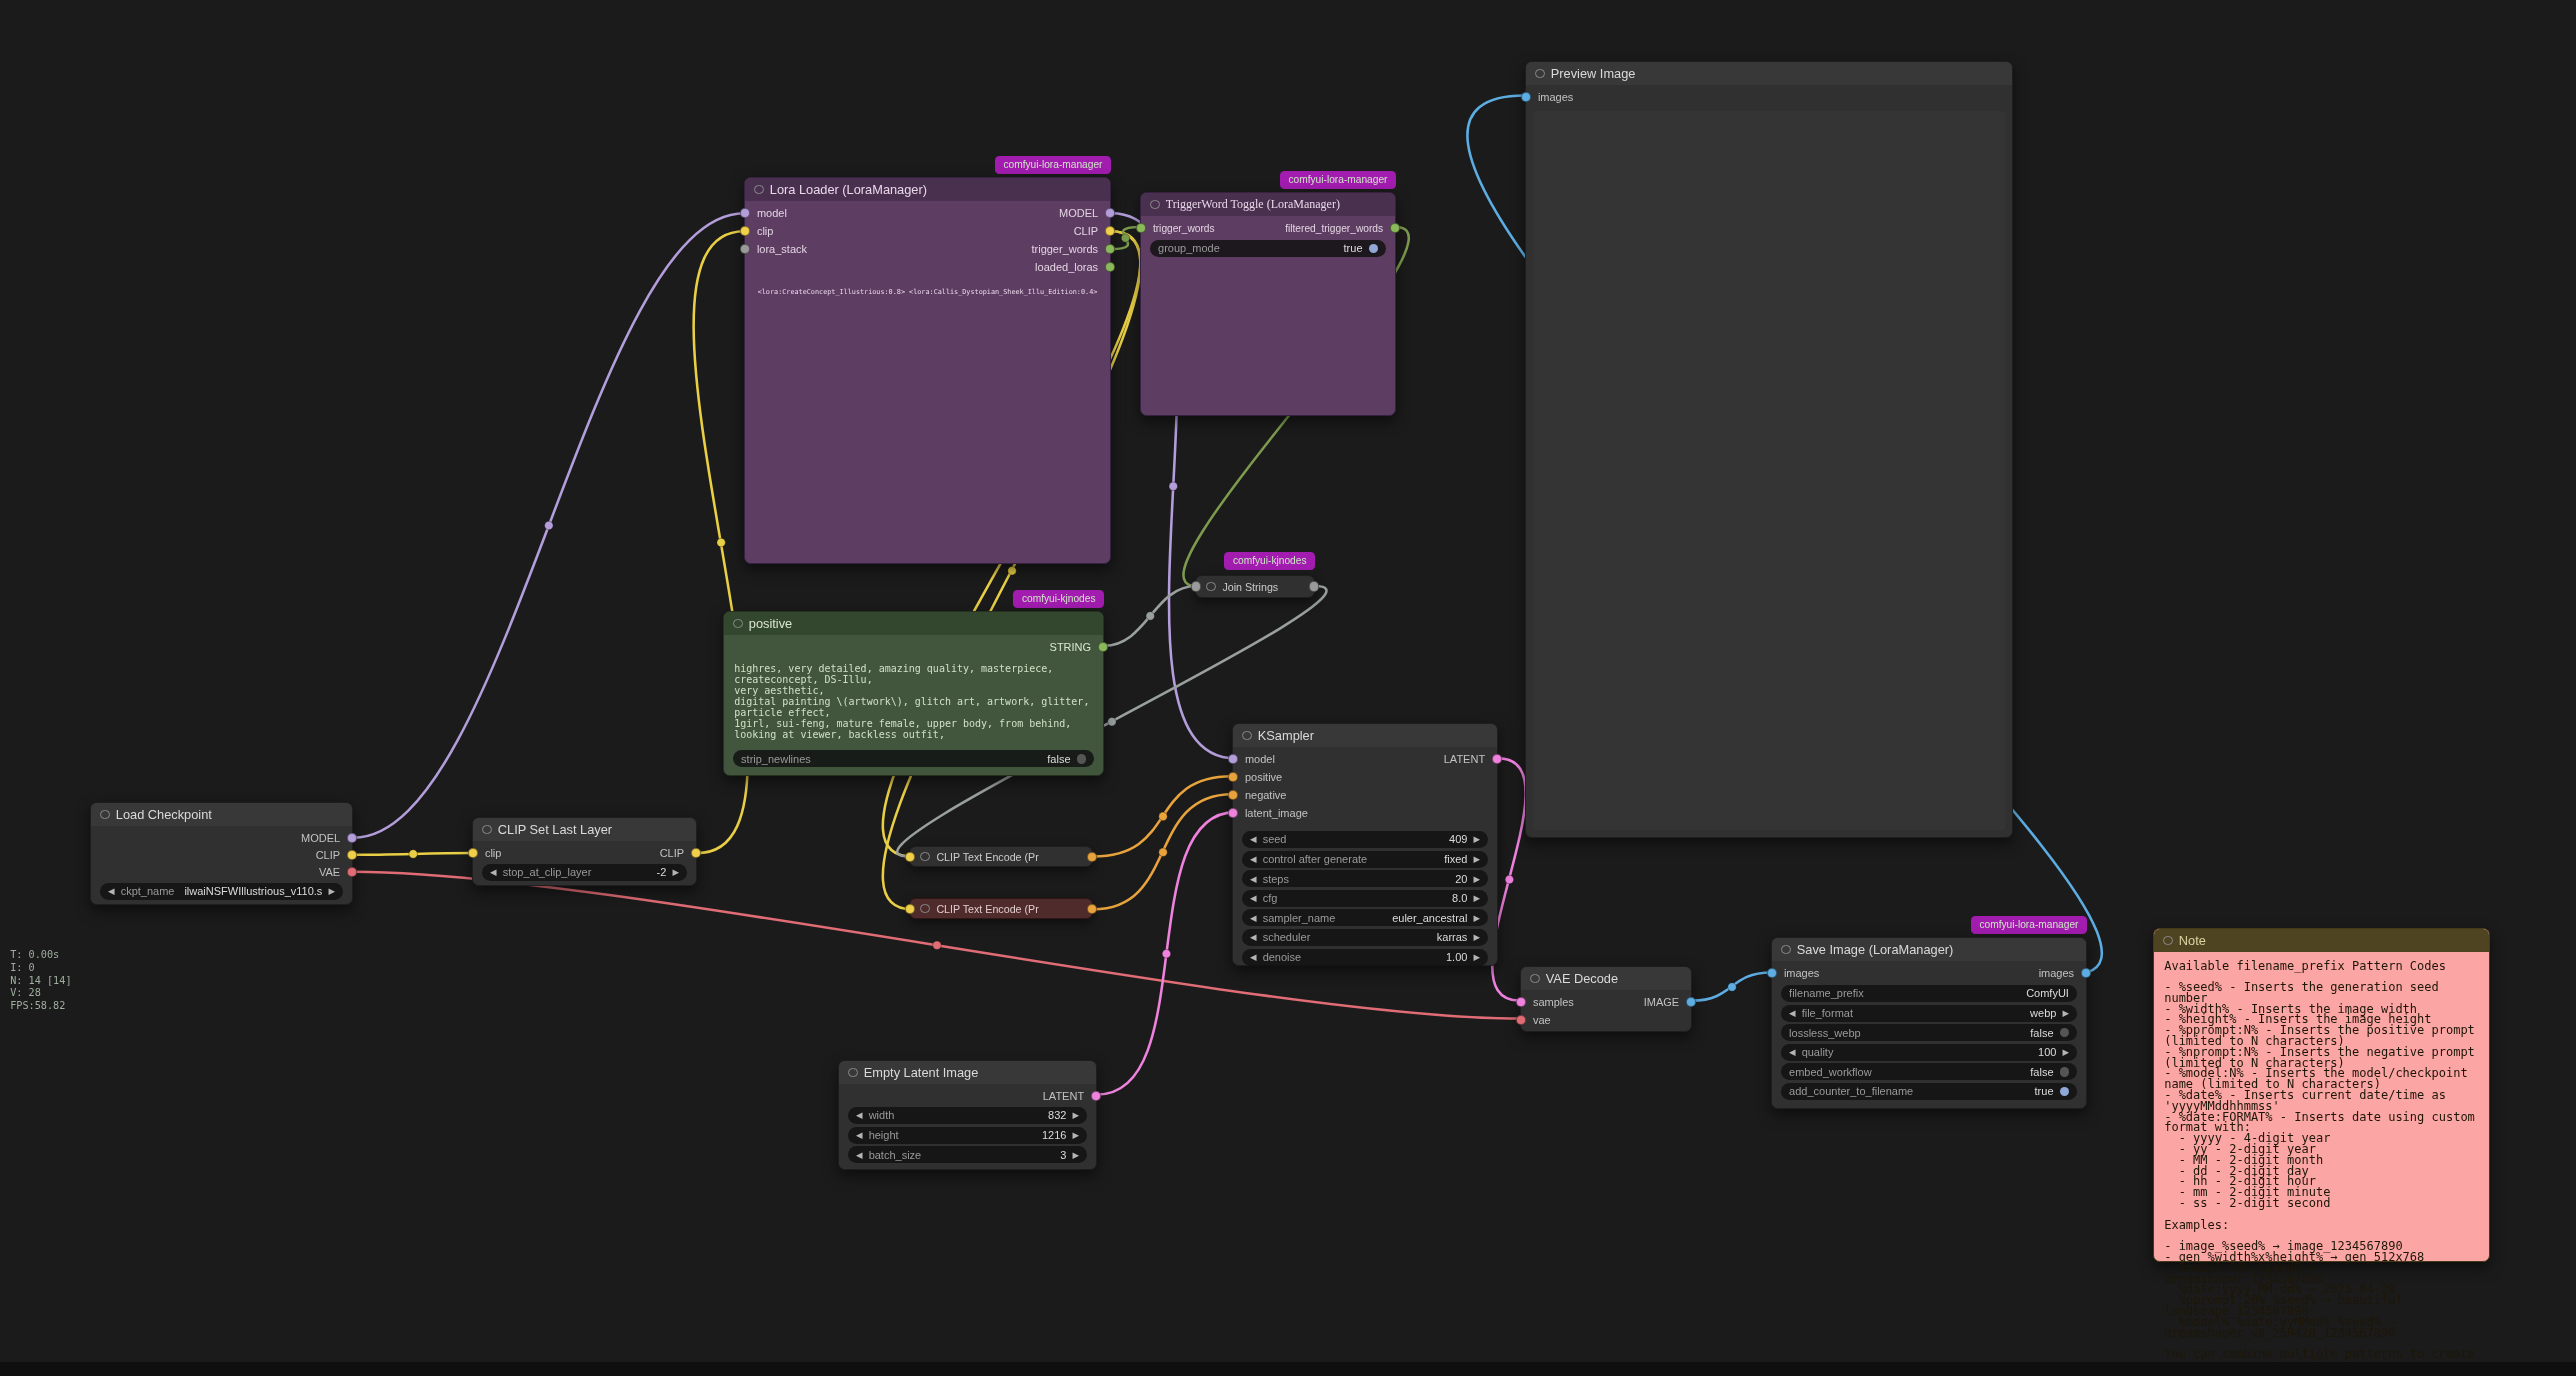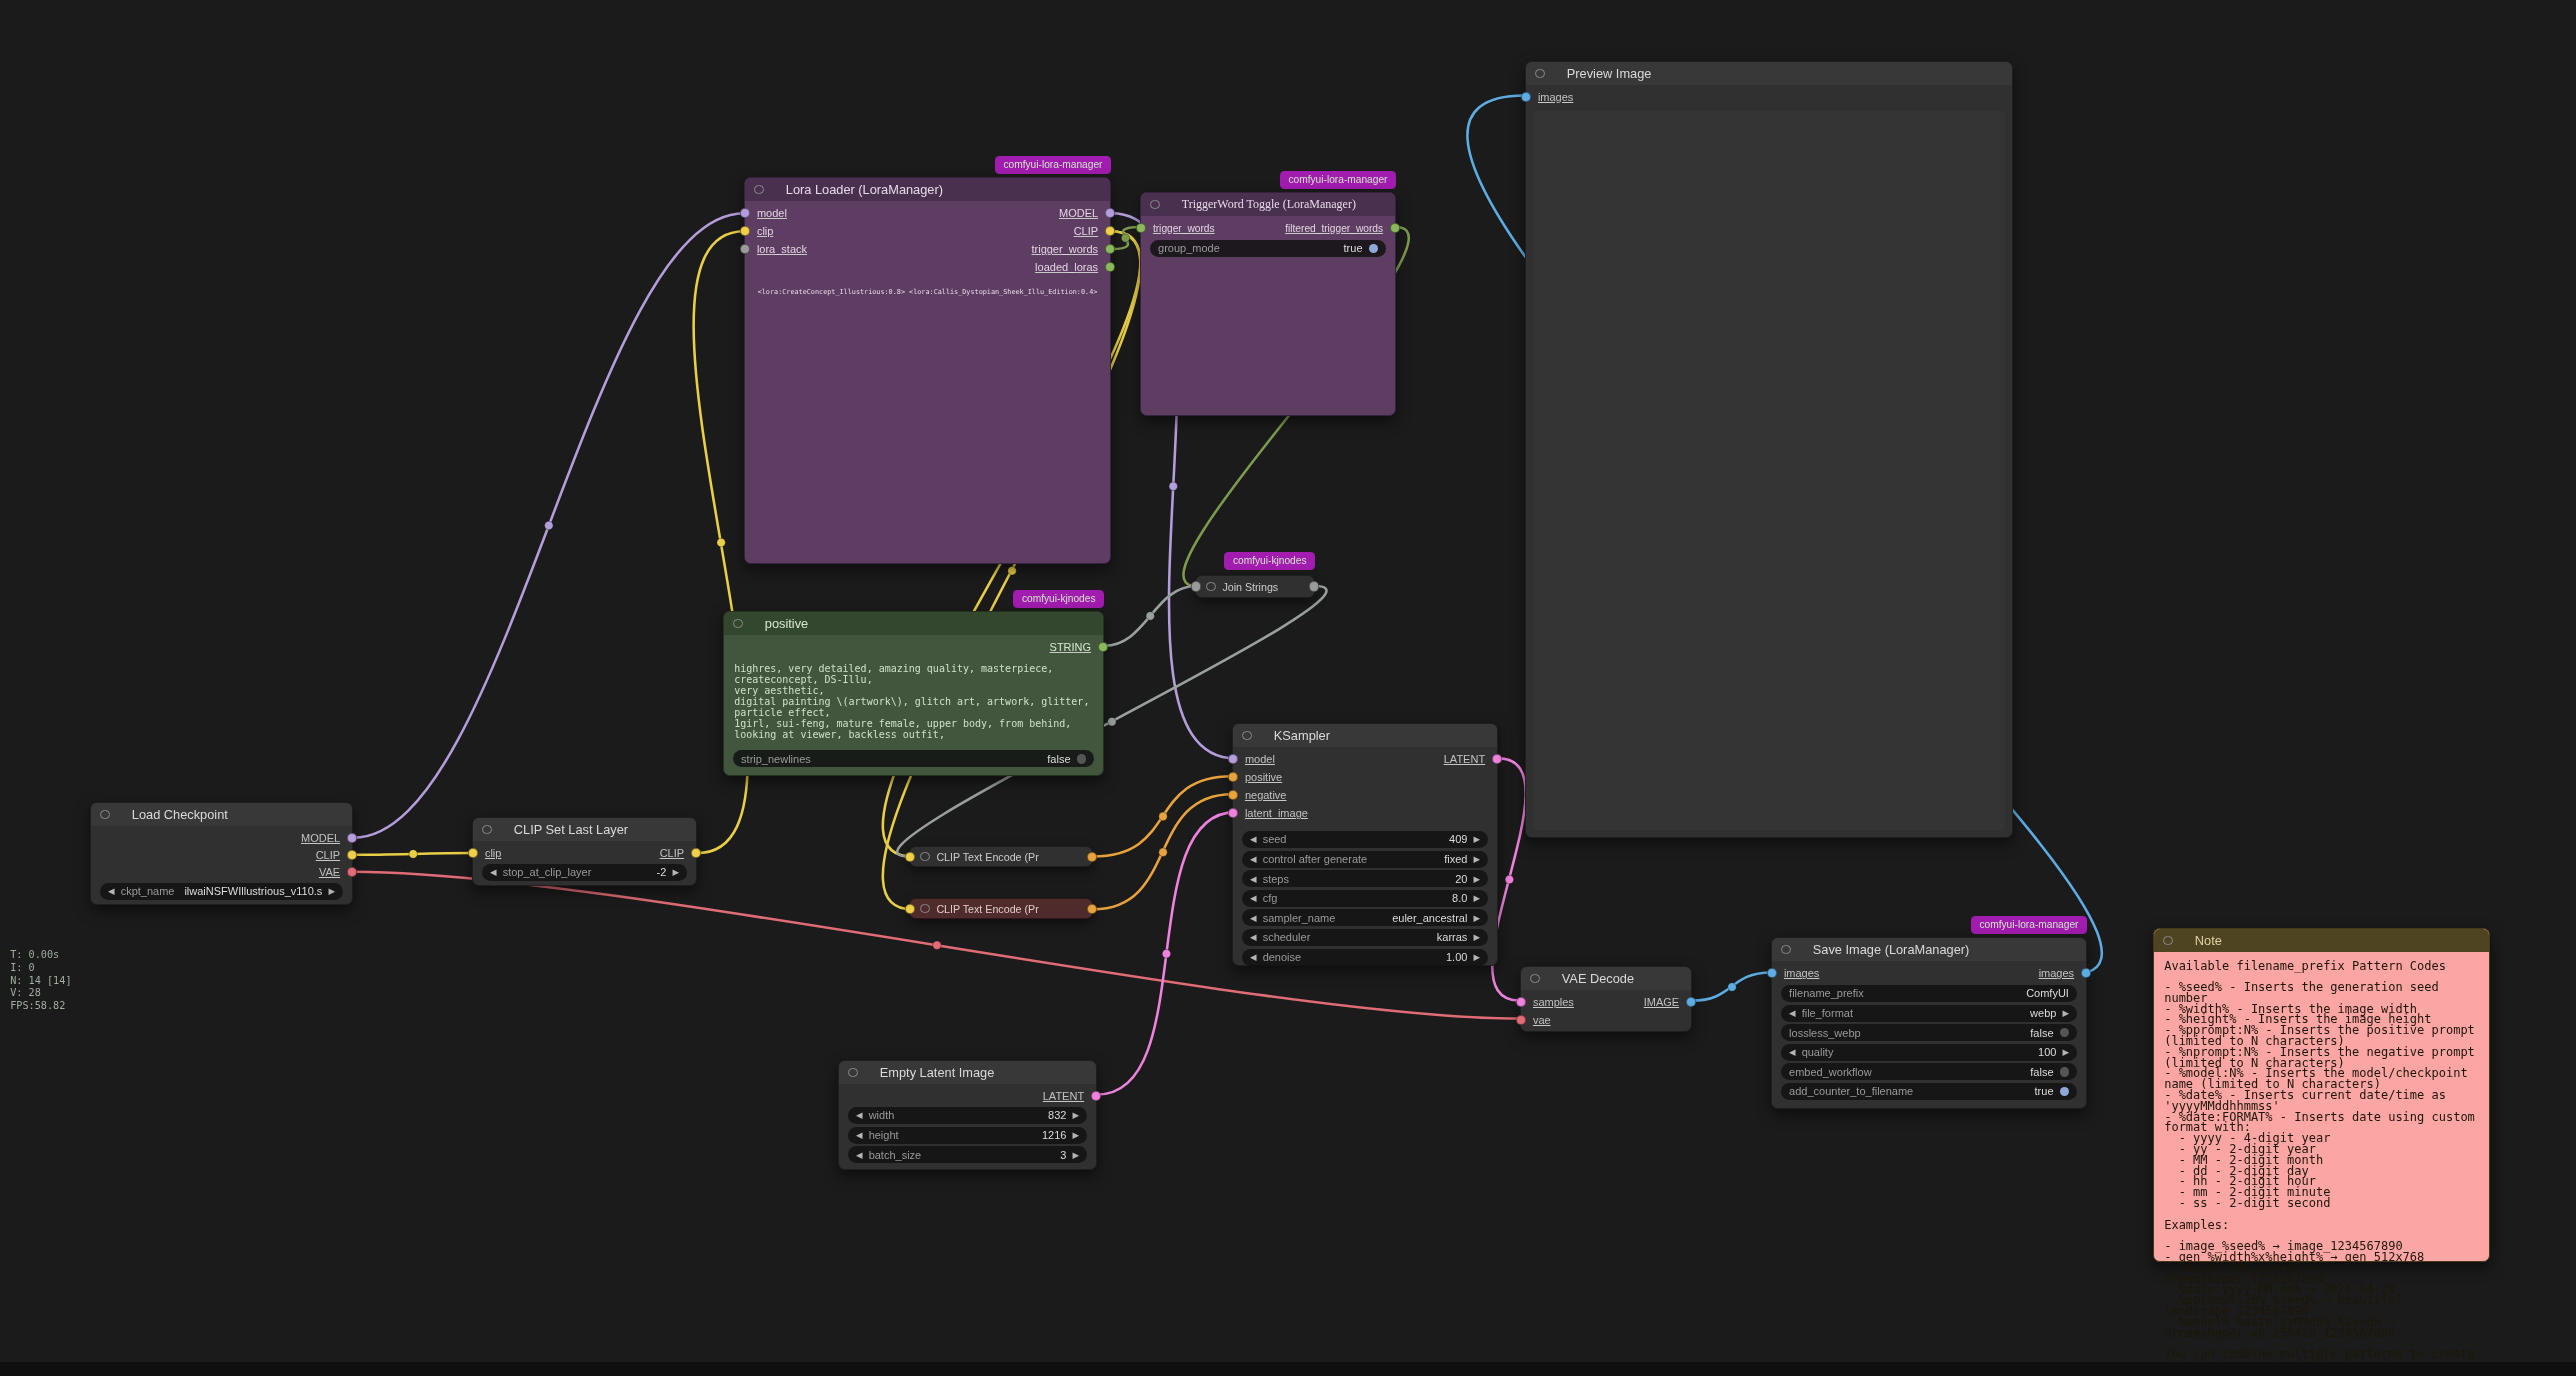--- a/index.html
+++ b/index.html
@@ -1,22 +1,22 @@
 <!DOCTYPE html>
 <html style="font-size:13.7px"><head>
 <meta charset="utf-8">
 <style>
   html,body{margin:0;padding:0;}
   body{width:2576px;height:1376px;position:relative;overflow:hidden;background:#1b1b1b;font-family:"Liberation Sans",sans-serif;}
   svg.links{position:absolute;left:0;top:0;z-index:1;}
   .node{position:absolute;z-index:2;border-radius:6.8px;background:#303030;border:0.9px solid #1e1e1e;box-shadow:0 5.1px 13.7px rgba(0,0,0,.5);color:#c8c8c8;box-sizing:border-box;}
-  .nhead{height:23px;display:flex;align-items:center;gap:22px;padding:0 9.4px;border-radius:6px 6px 0 0;background:#383838;font-size:12.8px;color:#dadada;white-space:nowrap;overflow:hidden;}
+  .nhead{height:23px;display:flex;align-items:center;gap:6px;padding:0 9.4px;border-radius:6px 6px 0 0;background:#383838;font-size:12.8px;color:#dadada;white-space:nowrap;overflow:hidden;}
   .cdot{width:9.4px;height:9.4px;border-radius:50%;border:1.7px solid #8a8a8a;box-sizing:border-box;flex:none;}
   .slots{padding-top:3.4px;}
-  .srow{height:18px;display:flex;align-items:center;position:relative;text-decoration:underline;}
+  .srow{height:18px;display:flex;align-items:center;position:relative;}
   .srow.s20{height:17px;}
   .iog{display:flex;align-items:center;gap:6.8px;}
   .iog.in{margin-left:-5.1px;}
   .iog.out{margin-left:auto;margin-right:-5.1px;}
   .slabel{font-size:11px;color:#c2c2c2;white-space:nowrap;}
   .pdot{width:10.2px;height:10.2px;border-radius:50%;flex:none;box-sizing:border-box;border:0.9px solid rgba(0,0,0,.45);}
   .p-model{background:#b39ddb}.p-clip{background:#f0d04a}.p-vae{background:#e06c75}.p-cond{background:#e8a33d}
   .p-latent{background:#ee82dd}.p-image{background:#5dade2}.p-string{background:#8ab85a}.p-gray{background:#9a9a9a}
   .widget{height:17px;border-radius:8.5px;background:rgba(18,18,18,.85);display:flex;align-items:center;gap:6px;padding:0 7.7px;margin:2.6px 9.4px;font-size:11px;color:#9a9a9a;white-space:nowrap;overflow:hidden;}
   .warrow{color:#b5b5b5;font-size:8.5px;flex:none;}

